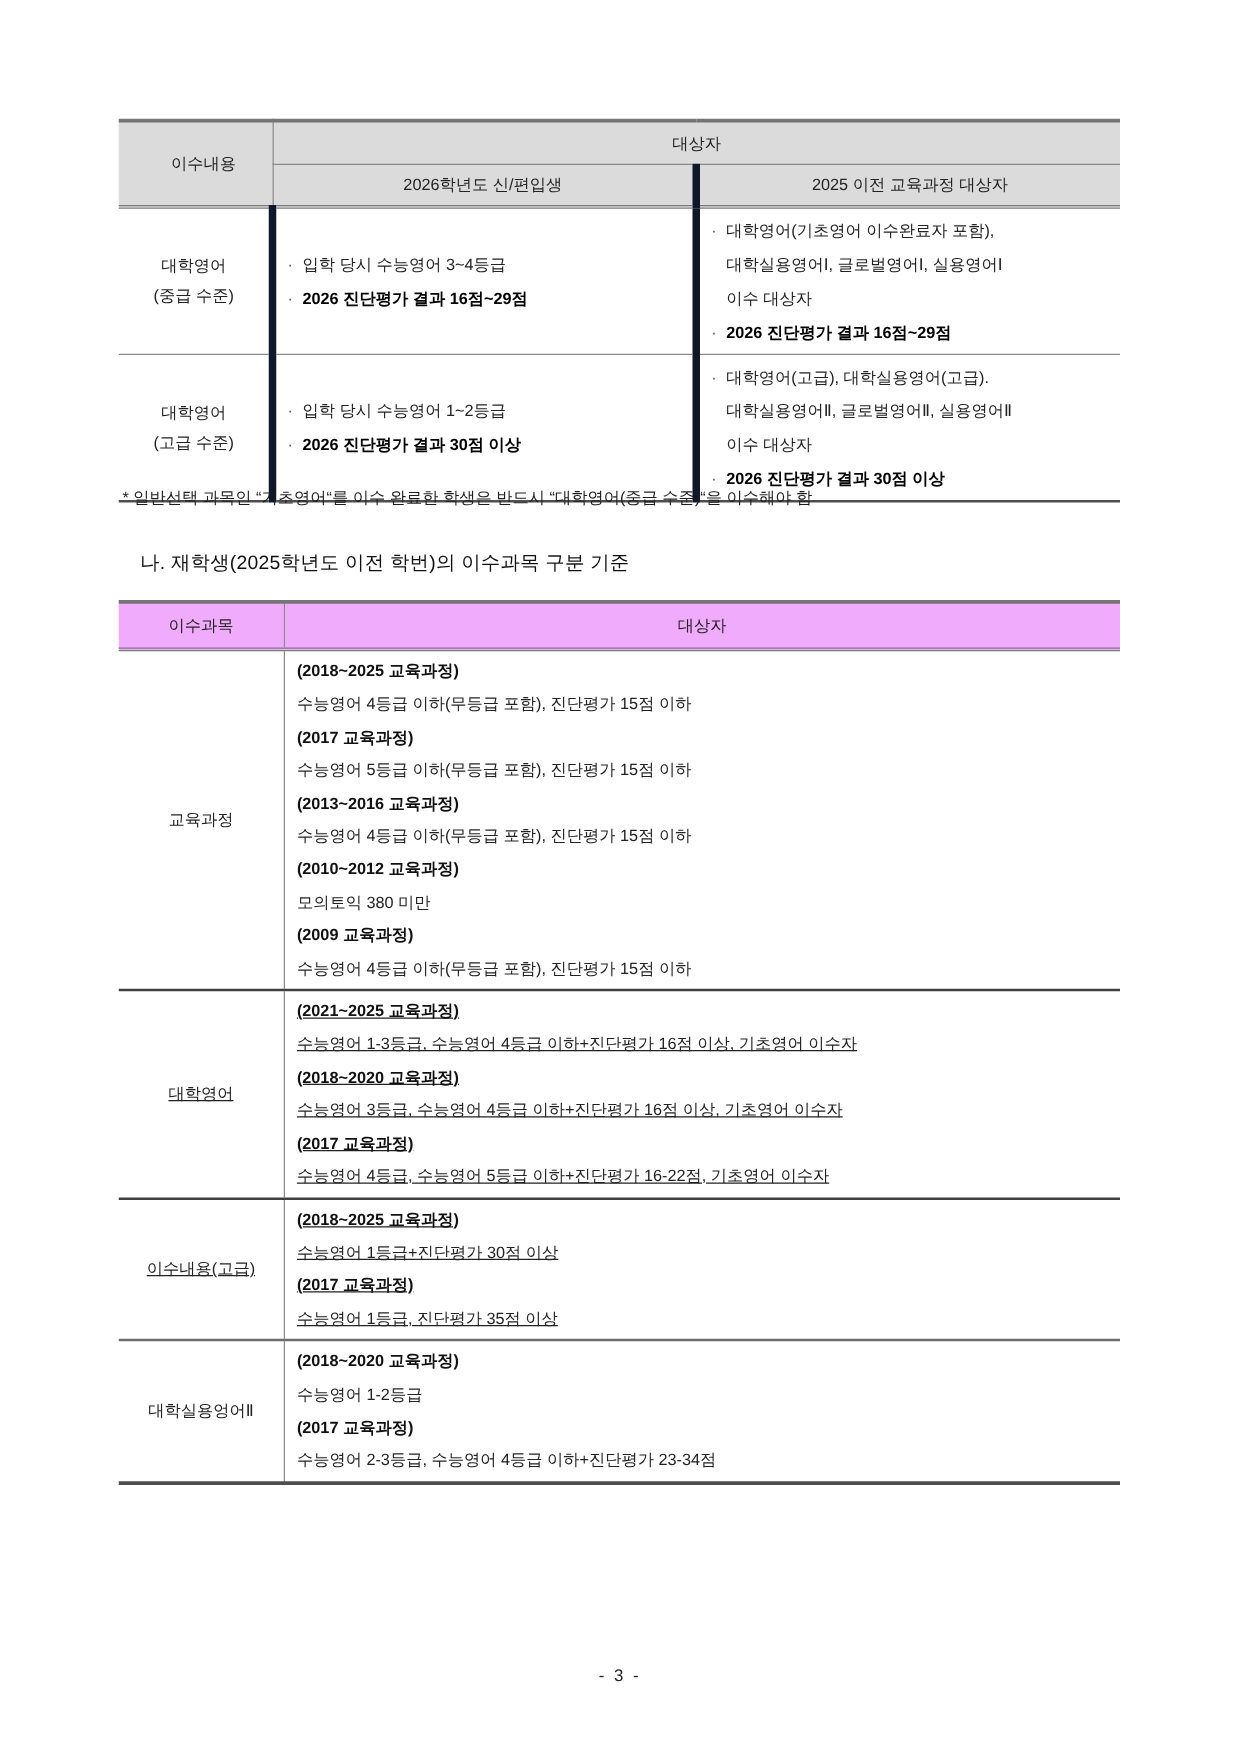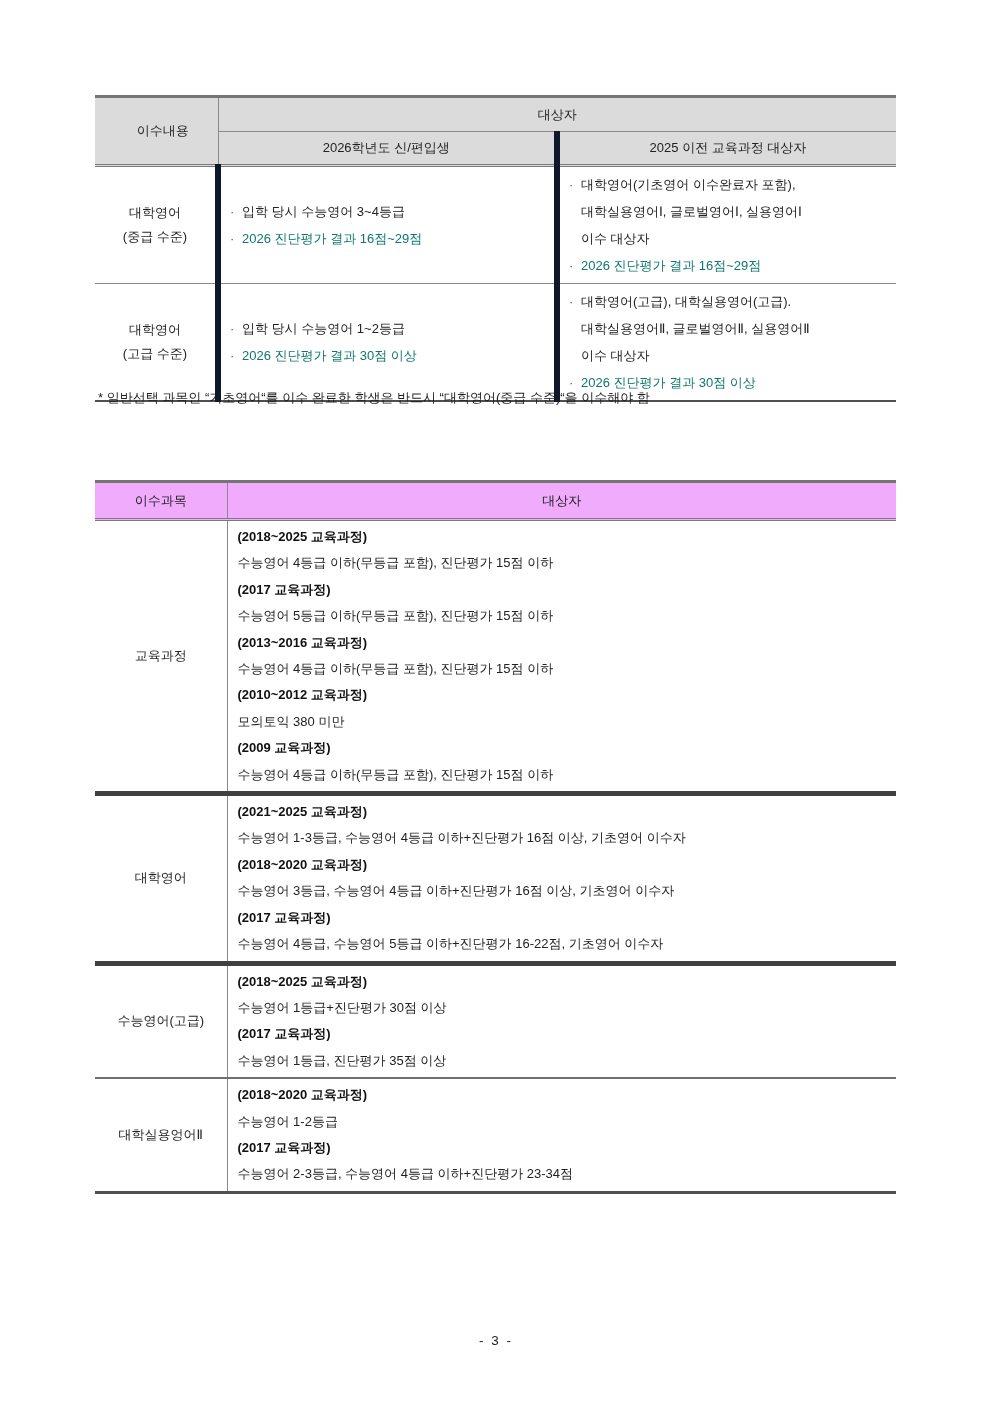--- a/index.html
+++ b/index.html
@@ -20,32 +20,32 @@
   .vl { border-left:6px solid #0f172a; }
   .t1 tr.r1 { height:106px; }
   .t1 tr.r2 { height:108px; }
   .t1 tr.r2 td { border-top:1px solid #8a8a8a; }
   .t1 td { vertical-align:middle; }
   .c-course { text-align:center; line-height:24px; }
   .c-list { padding:4px 8px 4px 8px; }
   .ln { display:flex; line-height:27px; }
   .bu { width:13px; flex:none; color:#555; padding-left:1px; }
   .tx { flex:1; }
-  .red { color:#0f766e; font-weight:normal; }
+  .red { color:#000000; font-weight:bold; }
 
   
   .footnote { position:absolute; left:98px; top:389px; font-size:13px; color:#1d1d1d; }
   .sec-title { position:absolute; left:112px; top:440px; font-size:15.5px; color:#111; letter-spacing:0.2px; }
 
   
   .t2 { top:480px; border-top:3px solid #757575; border-bottom:3px solid #4f4f4f; }
   .t2 th { background:#f0abfc; font-weight:normal; color:#222; height:38px; text-align:center; border-bottom:3px double #7a7a7a; }
   .t2 th:first-child, .t2 td:first-child { border-right:1px solid #8a8a8a; }
   .t2 td { vertical-align:middle; }
-  .t2 tr.sep td { border-top:5px solid #404040; }
+  .t2 tr.sep td { border-top:2px solid #404040;text-decoration:underline; }
   .t2 tr.sep2 td { border-top:2px solid #6e6e6e; }
   .t2 .c-course { text-align:center; }
   .c-crit { padding:3px 10px; line-height:26.4px; }
   .lbl { font-weight:bold; color:#111; }
   .det { color:#222; }
   .t2 tr.b1 { height:264px; } .t2 tr.b2 { height:159px; }
   .t2 tr.b3 { height:106px; } .t2 tr.b4 { height:106px; }
 
   .pagenum { position:absolute; top:1333px; left:0; width:100%; text-align:center; font-size:13.5px; color:#222; letter-spacing:2px; }
 </style>
@@ -137,20 +137,21 @@
               <span class="bu">·</span>
               <span class="tx red">2026 진단평가 결과 30점 이상</span>
             </div>
         </td>
       </tr>
     </tbody>
   </table>
 
   <div class="footnote">* 일반선택 과목인 “기초영어“를 이수 완료한 학생은 반드시 “대학영어(중급 수준)“을 이수해야 함</div>
 
+  <div class="sec-title">나. 재학생(2025학년도 이전 학번)의 이수과목 구분 기준</div>
 
   <table class="t2">
     <colgroup>
         <col style="width:132px">
         <col style="width:669px">
       </colgroup>
     <tbody>
       <tr>
         <th>이수과목</th>
         <th>대상자</th>
@@ -178,21 +179,21 @@
           <div class="lbl">(2021~2025 교육과정)</div>
           <div class="det">수능영어 1-3등급, 수능영어 4등급 이하+진단평가 16점 이상, 기초영어 이수자</div>
           <div class="lbl">(2018~2020 교육과정)</div>
           <div class="det">수능영어 3등급, 수능영어 4등급 이하+진단평가 16점 이상, 기초영어 이수자</div>
           <div class="lbl">(2017 교육과정)</div>
           <div class="det">수능영어 4등급, 수능영어 5등급 이하+진단평가 16-22점, 기초영어 이수자</div>
         </td>
       </tr>
 
       <tr class="b3 sep">
-        <td class="c-course">수능영어(고급)</td>
+        <td class="c-course">이수내용(고급)</td>
         <td class="c-crit">
           <div class="lbl">(2018~2025 교육과정)</div>
           <div class="det">수능영어 1등급+진단평가 30점 이상</div>
           <div class="lbl">(2017 교육과정)</div>
           <div class="det">수능영어 1등급, 진단평가 35점 이상</div>
         </td>
       </tr>
 
       <tr class="b4 sep2">
         <td class="c-course">대학실용엉어Ⅱ</td>

